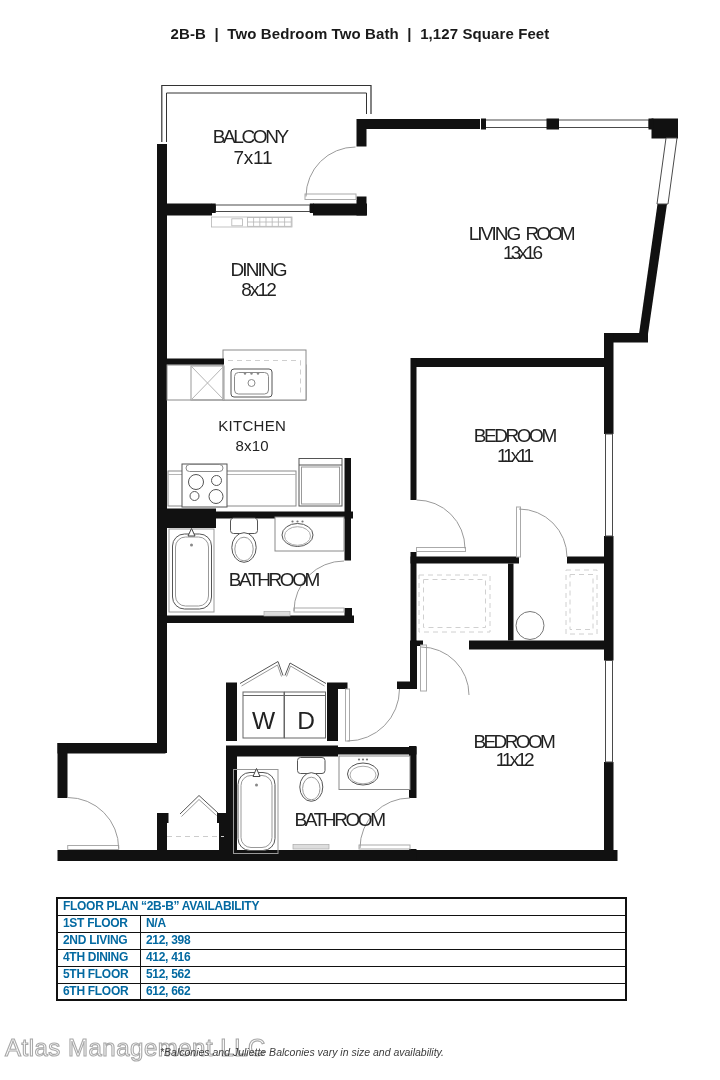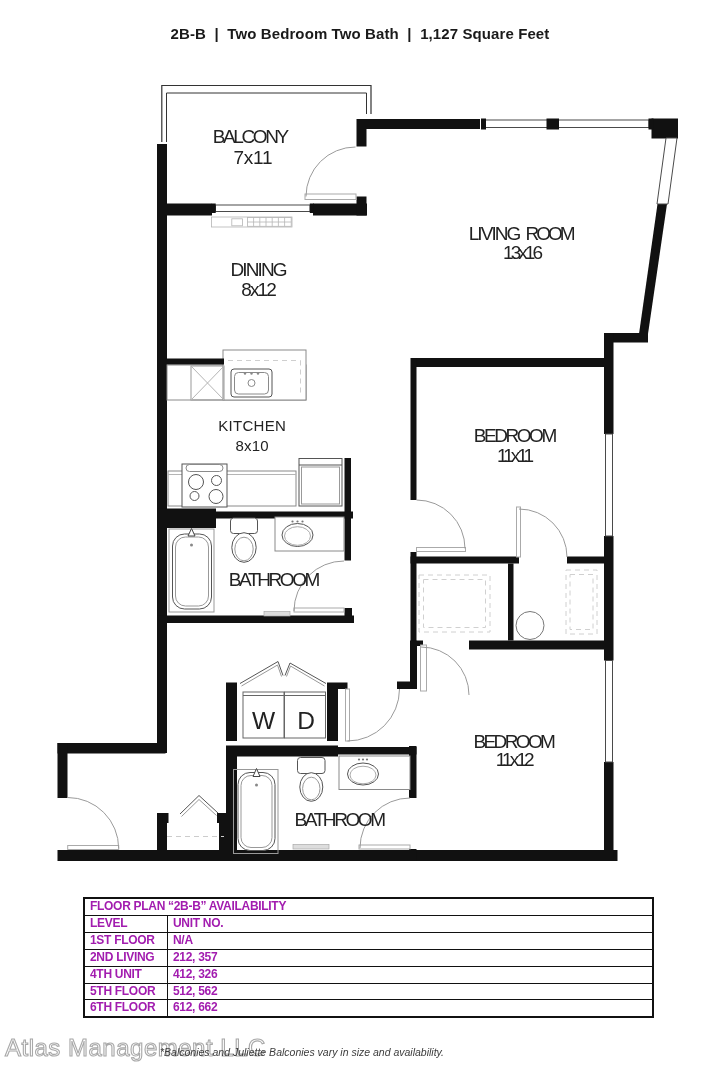--- a/index.html
+++ b/index.html
@@ -2,21 +2,21 @@
 <html><head>
 <meta charset="utf-8">
 <style>
   html,body{margin:0;padding:0;background:#fff;width:720px;height:1080px;overflow:hidden;}
   body{font-family:"Liberation Sans",sans-serif;position:relative;-webkit-font-smoothing:antialiased;}
   #plan,#title,#tbl,#watermark,#footnote{transform:translateZ(0);}
   #title{position:absolute;left:0;top:25px;width:720px;text-align:center;
          font-size:15px;font-weight:bold;color:#1a1a1a;letter-spacing:0.1px;}
   #plan{position:absolute;left:0;top:0;}
   #tbl{position:absolute;left:56px;top:897px;width:571px;border-collapse:collapse;
-       font-size:12px;color:#a21caf;border:2.5px solid #111;margin-left:27px;}
+       font-size:12px;color:#0369a1;border:2.5px solid #111;}
   #tbl td{border:1.4px solid #111;padding:0 0 0 5px;height:15.9px;line-height:15.9px;
           white-space:nowrap;letter-spacing:-0.3px;font-weight:bold;}
   #tbl td.b{font-weight:bold;}
   #tbl td.c1{width:77px;}
   #watermark{position:absolute;left:5px;top:1034px;font-size:24px;color:transparent;
              -webkit-text-stroke:1.1px #a9a9a9;letter-spacing:0.5px;white-space:nowrap;}
   #footnote{position:absolute;left:0;top:1046px;width:604px;text-align:center;
             font-style:italic;font-size:10.5px;color:#3c3c3c;}
 </style>
 </head>
@@ -237,34 +237,30 @@
     <text x="263.5" y="728.7" font-size="24.5px" textLength="22.5">W</text>
     <text x="306" y="728.7" font-size="24.5px" textLength="18">D</text>
   </g>
 </svg>
 <table id="tbl" cellspacing="0">
   <tbody>
       <tr>
         <td class="b" colspan="2">FLOOR PLAN “2B-B” AVAILABILITY</td>
       </tr>
   <tr>
-        <td class="b c1">LEVEL</td>
-        <td class="b">UNIT NO.</td>
-      </tr>
-  <tr>
         <td class="c1">1ST FLOOR</td>
         <td>N/A</td>
       </tr>
   <tr>
         <td class="c1">2ND LIVING</td>
-        <td>212, 357</td>
-      </tr>
-  <tr>
-        <td class="c1">4TH UNIT</td>
-        <td>412, 326</td>
+        <td>212, 398</td>
+      </tr>
+  <tr>
+        <td class="c1">4TH DINING</td>
+        <td>412, 416</td>
       </tr>
   <tr>
         <td class="c1">5TH FLOOR</td>
         <td>512, 562</td>
       </tr>
   <tr>
         <td class="c1">6TH FLOOR</td>
         <td>612, 662</td>
       </tr>
 </tbody>

